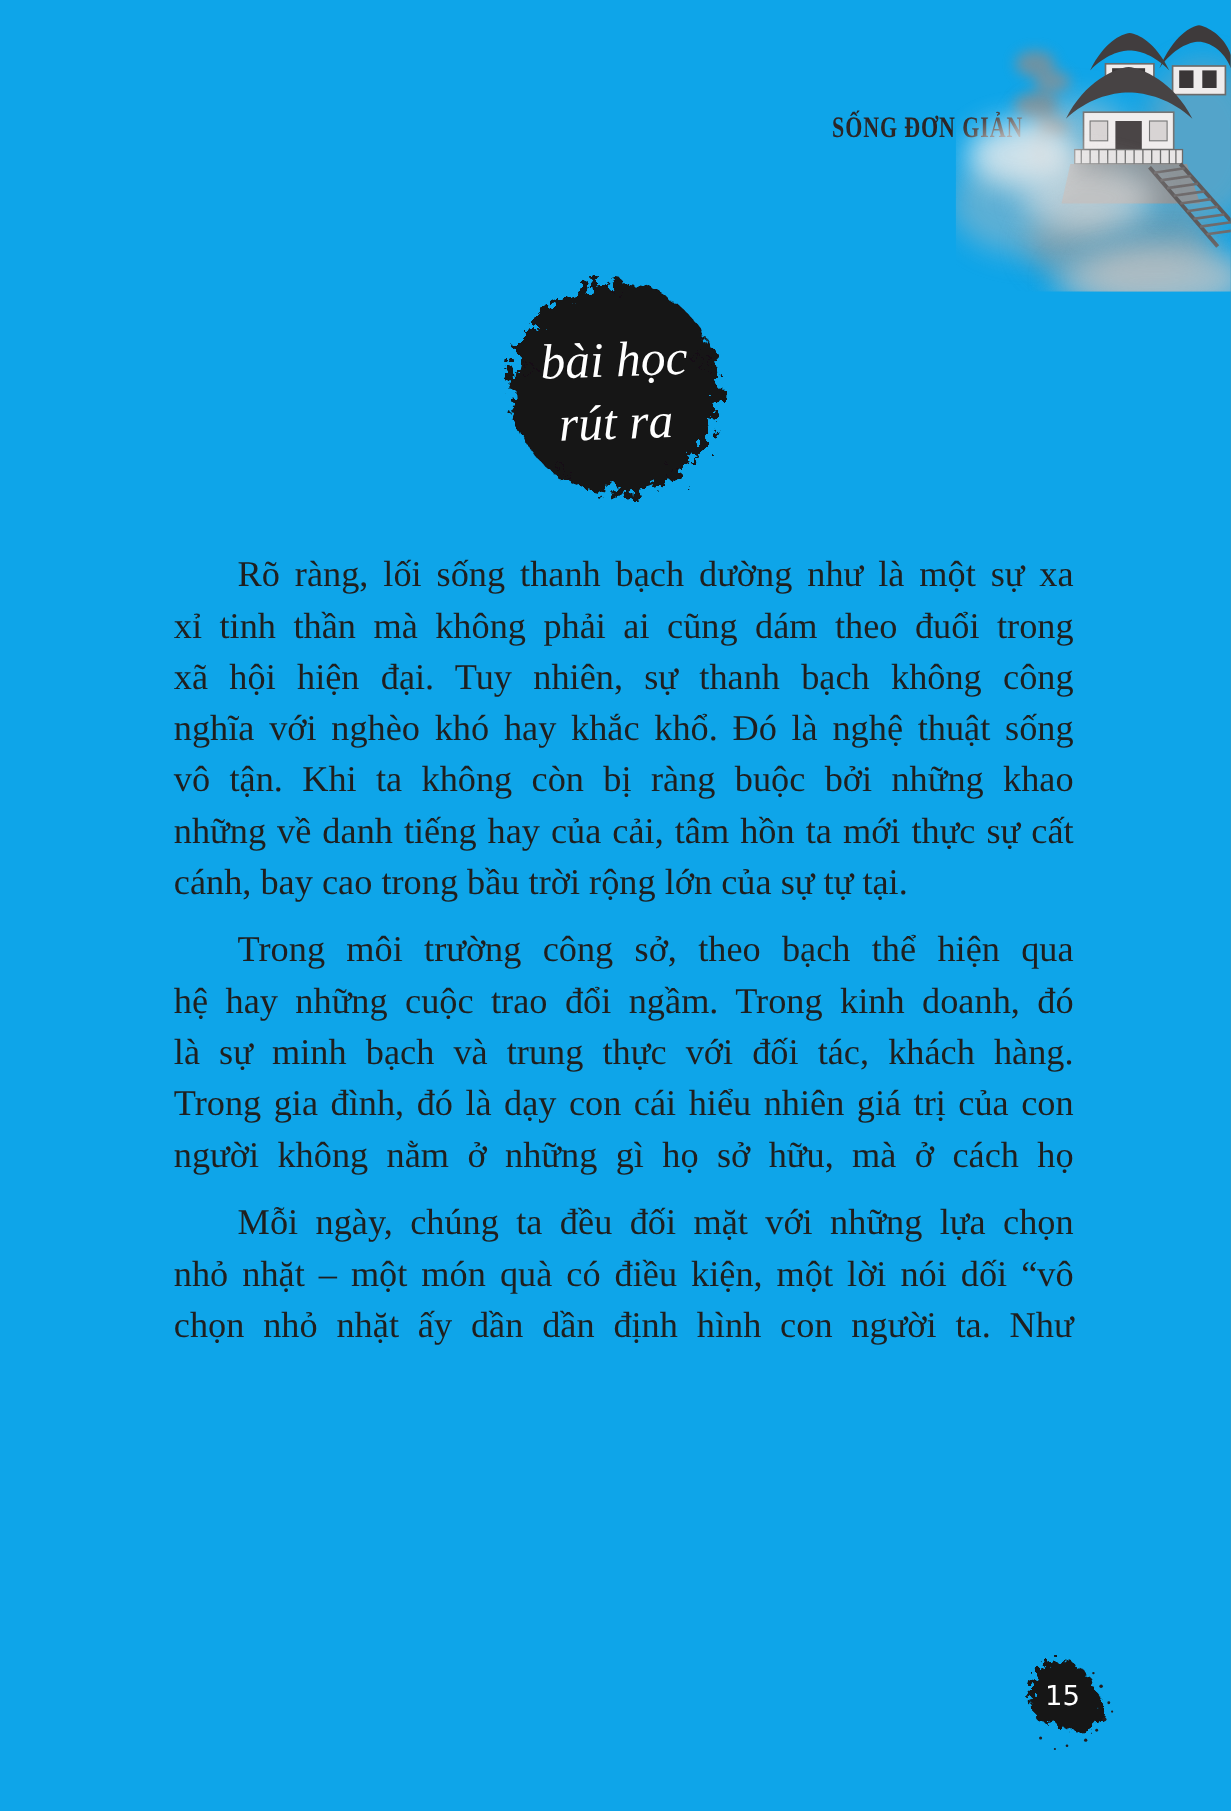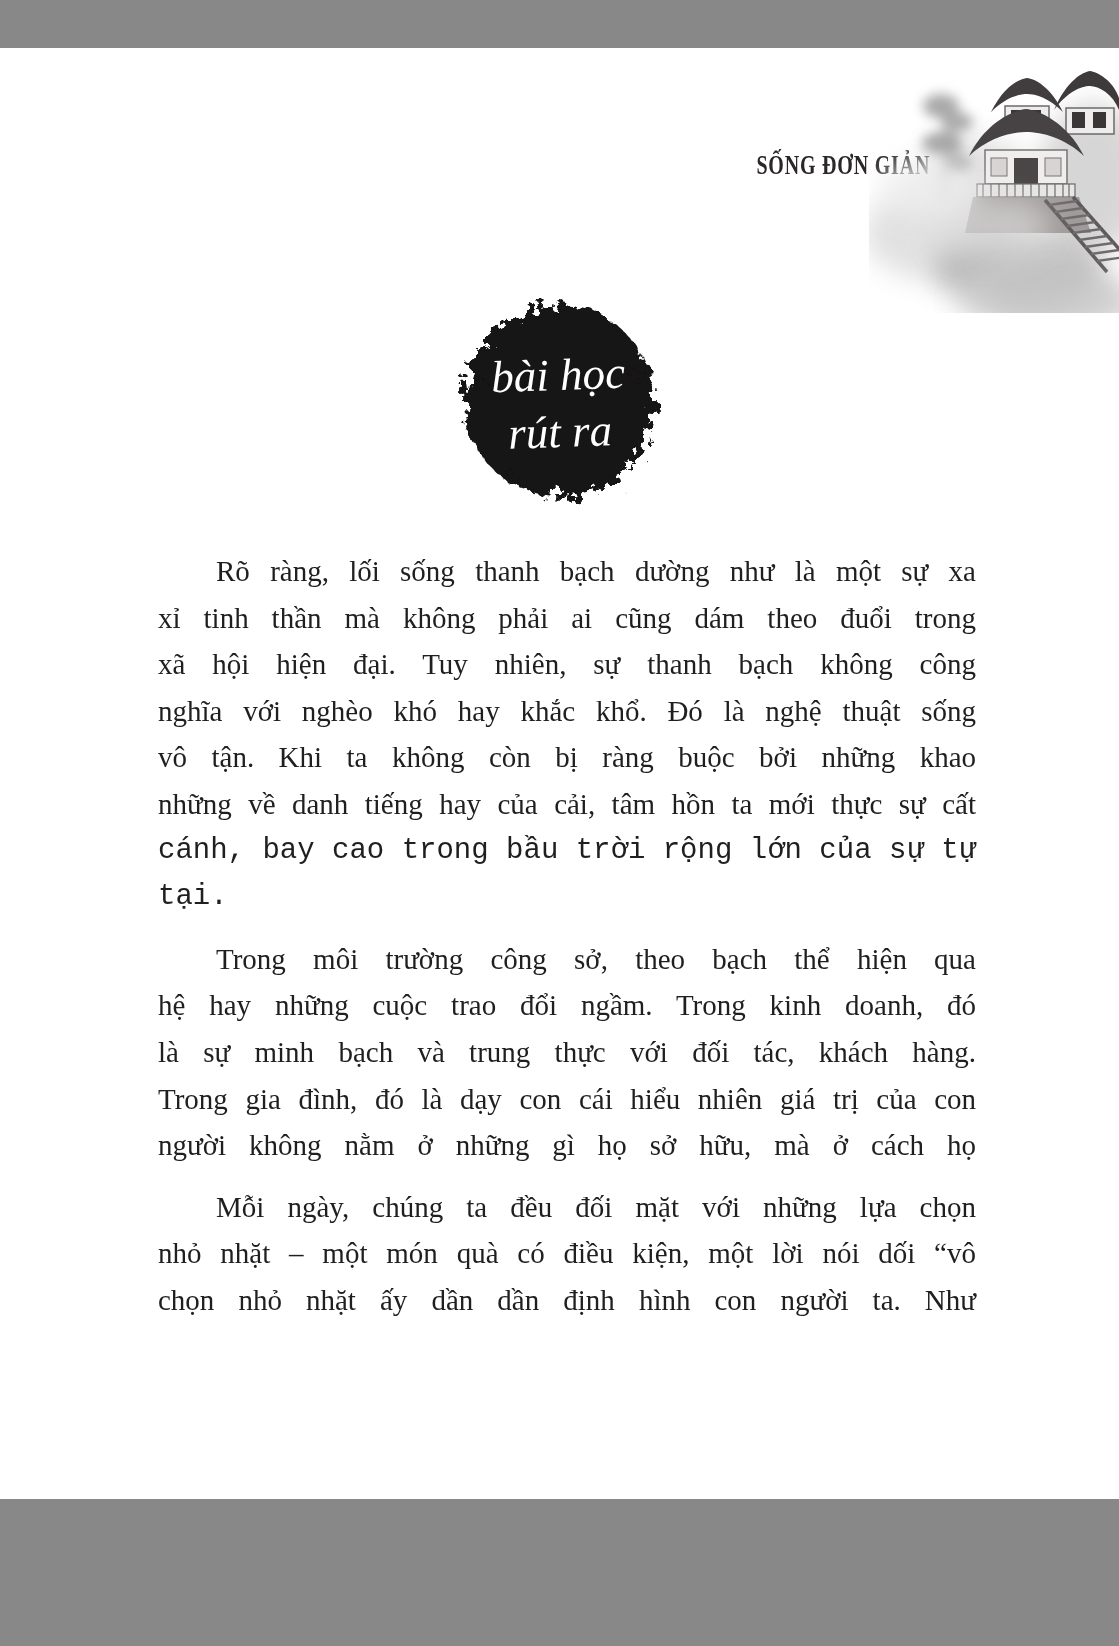--- a/index.html
+++ b/index.html
@@ -1,22 +1,21 @@
 <!DOCTYPE html>
 <html><head>
 <meta charset="utf-8">
 <style>
   html,body{margin:0;padding:0;background:#888;}
   .page{
     position:relative;
-    width:1119px;height:1451px;
-    background:#ffffff;
+    width:1119px;height:1646px;
+    background:#0ea5e9;
     overflow:hidden;
     font-family:"Liberation Serif","DejaVu Serif",serif;
-    margin-top:48px;
   }
   
   .running-head{
     position:absolute;
     top:103px;right:189px;
     font-family:"Liberation Serif","DejaVu Serif",serif;
     font-weight:bold;
     font-size:25px;
     letter-spacing:1px;
     color:#2b2627;
@@ -38,31 +37,31 @@
     font-family:"Liberation Serif","DejaVu Serif",serif;
     font-style:italic;
     fill:#ffffff;
   }
   
   .body-text{
     position:absolute;
     left:158px;top:500px;
     width:818px;
     color:#1f1f1f;
-    font-size:29px;
+    font-size:33px;
     line-height:46.6px;
   }
   .para{margin:0 0 15px 0;}
   .line{
     text-align:justify;
     text-align-last:justify;
     -moz-text-align-last:justify;
   }
   .line.first{text-indent:58px;}
-  .line.lastline{text-align-last:left;font-family:Liberation Mono, monospace;-moz-text-align-last:left;}
+  .line.lastline{text-align-last:left;-moz-text-align-last:left;}
   
   .page-splat{
     position:absolute;left:915px;top:1493px;
     width:110px;height:112px;
   }
   .page-splat text{
     font-family:"DejaVu Sans","Liberation Sans",sans-serif;
     fill:#ffffff;
   }
 </style>

